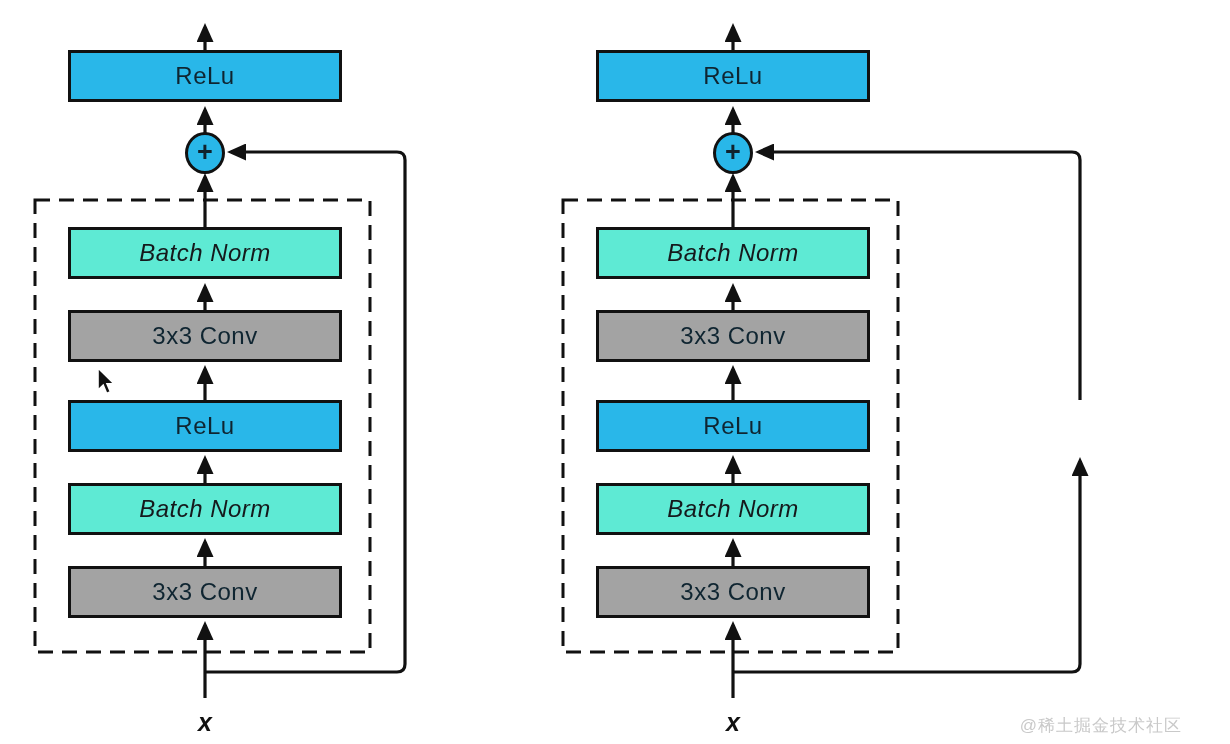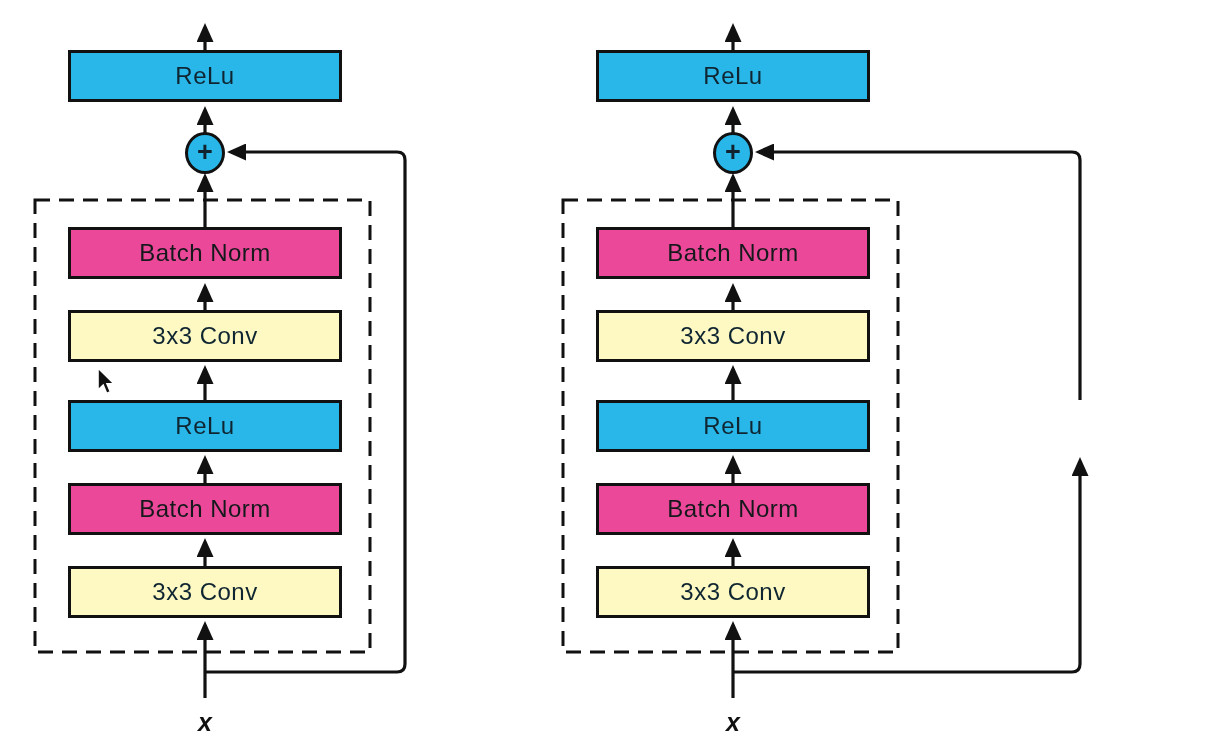--- a/index.html
+++ b/index.html
@@ -14,23 +14,23 @@
   .box{
     position:absolute;
     width:274px;height:52px;
     box-sizing:border-box;
     border:3px solid #111111;
     display:flex;align-items:center;justify-content:center;
     font-size:24px;
     color:#0f2531;
     letter-spacing:0.5px;
   }
-  .box.white{background:#ec4899;color:#15191c;}
+  .box.white{background:#5eead4;color:#15191c;font-style:italic;}
   .box.cyan{background:#29b7e9;}
-  .box.lblue{background:#fef9c3;}
+  .box.lblue{background:#a3a3a3;}
   .box.wide1x1{width:273px;}
   .plus-circle{
     position:absolute;
     width:34px;height:34px;
     border:3px solid #111111;
     border-radius:50%;
     background:#29b7e9;
     display:flex;align-items:center;justify-content:center;
     font-size:27px;font-weight:bold;color:#10232e;
     line-height:1;
@@ -108,14 +108,15 @@
   <div class="box lblue" style="left:596px;top:310px;">3x3 Conv</div>
   <div class="box cyan" style="left:596px;top:400px;">ReLu</div>
   <div class="box white" style="left:596px;top:483px;">Batch Norm</div>
   <div class="box lblue" style="left:596px;top:566px;">3x3 Conv</div>
   <div class="xlabel" style="left:703px;top:708px;">x</div>
 
   <svg class="cursor" viewBox="0 0 22 32">
     <path d="M4 2 L4 24 L9.2 19.2 L12.6 27.4 L16.4 25.8 L13 17.8 L20 17.6 Z" fill="#111111" stroke="#ffffff" stroke-width="1.6"></path>
   </svg>
 
+  <div class="watermark">@稀土掘金技术社区</div>
 
 </div>
 
 </body></html>

